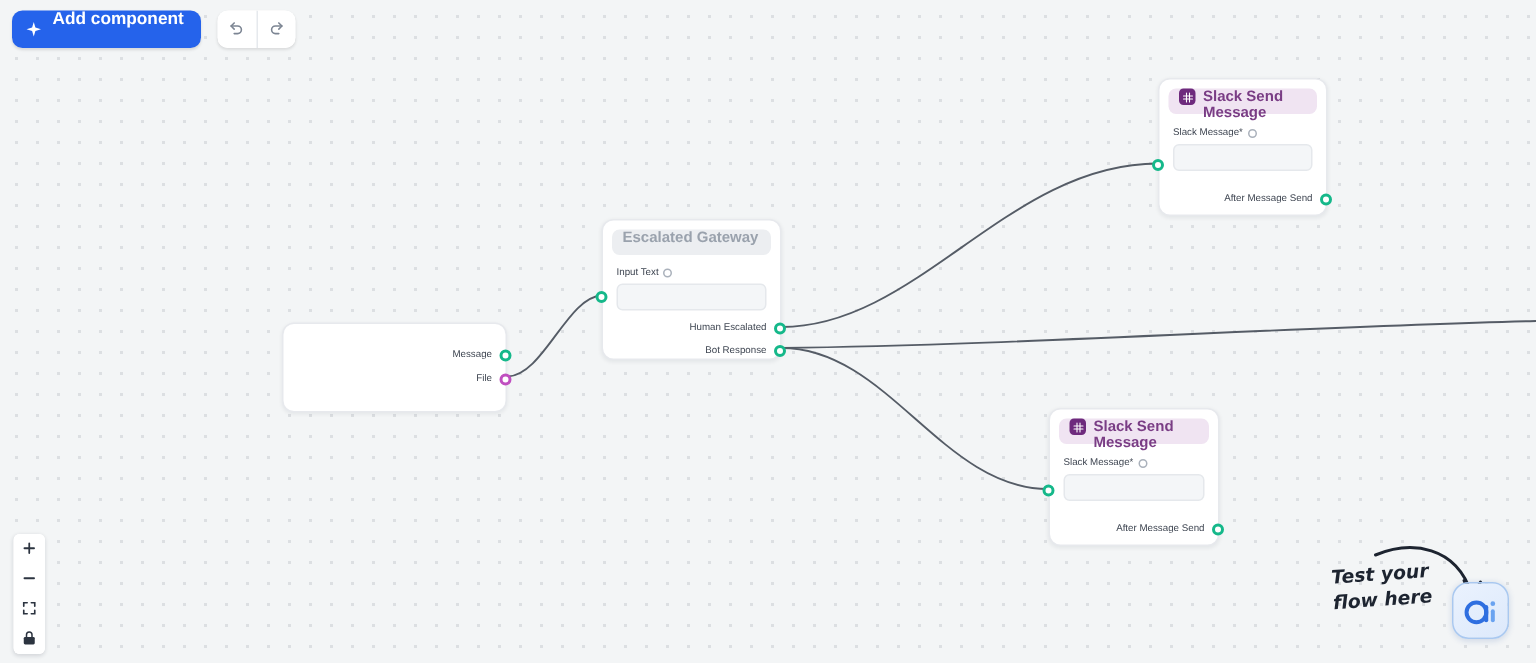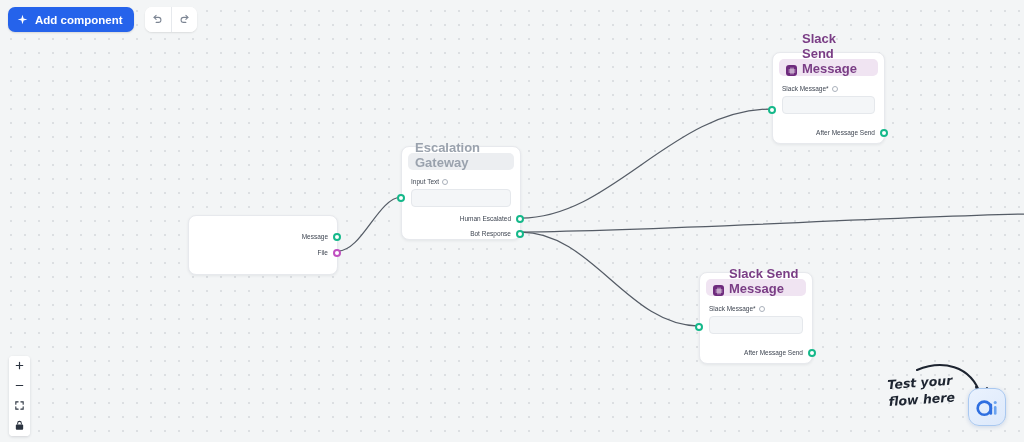--- a/index.html
+++ b/index.html
@@ -27,21 +27,20 @@
     top: 7px;
     left: 8px;
     display: flex;
     align-items: center;
     gap: 11px;
     z-index: 40;
   }
 
   .add-btn {
     display: flex;
-    align-items: center;
     gap: 7px;
     background: #2563eb;
     color: #ffffff;
     border: none;
     border-radius: 7px;
     height: 25px;
     padding: 0 11px 0 9px;
     font-size: 11.5px;
     font-weight: bold;
     font-family: "Liberation Sans", sans-serif;
@@ -95,24 +94,24 @@
     border: 1px solid #e7e9ed;
     box-shadow: 0 1px 3px rgba(16,24,40,0.07);
     z-index: 20;
   }
 
   .node-header {
     margin: 6px 6px 0 6px;
     height: 17px;
     border-radius: 5px;
     display: flex;
-    align-items: flex-end;
+    align-items: flex-start;
     padding: 0 7px;
     gap: 5px;
-    font-size: 13px;
+    font-size: 10px;
     font-weight: bold;
   }
   .hdr-green { background: #d6ece0; color: #4f8c74; }
   .hdr-grey  { background: #eceef1; color: #9aa2ad; }
   .hdr-purple{ background: #f0e4f2; color: #7a3d85; }
 
   .slack-icon {
     width: 11px; height: 11px;
     border-radius: 3px;
     background: #6e2a7d;
@@ -287,21 +286,21 @@
       </div>
       <div class="out-row">
         <span class="out-label">File</span>
         <span class="port port-magenta" style="margin-right:-14px;"></span>
       </div>
     </div>
   </div>
 
   <div class="node" style="left:401px; top:146px; width:120px; height:94px;">
     <div class="node-header hdr-grey">
-      <span>Escalation Gateway</span>
+      <span>Escalated Gateway</span>
     </div>
     <div class="node-body" style="padding:8px 9px 6px 9px;">
       <div class="field-label">
         <span>Input Text</span>
         <span class="info-icon"></span>
       </div>
       <div class="field-input"></div>
       <div class="out-row" style="margin-top:6px;">
         <span class="out-label">Human Escalated</span>
         <span class="port port-green" style="margin-right:-13px;"></span>

